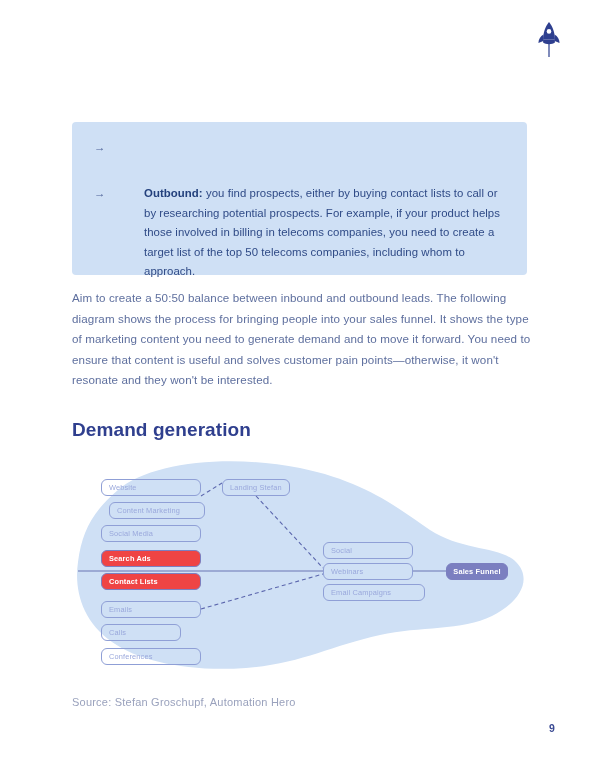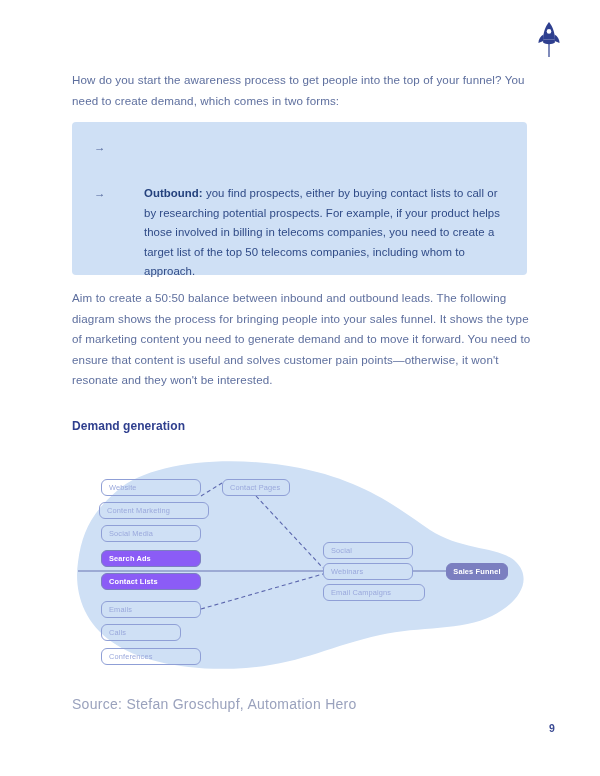--- a/index.html
+++ b/index.html
@@ -39,48 +39,48 @@
     padding-left:4px;box-sizing:border-box;
   }
   .callout-text{
     flex:1 1 auto;color:#2f4a86;font-size:11.4px;line-height:19.6px;letter-spacing:.005em;
   }
   .callout-text .lead{font-weight:bold;color:#23407c;}
 
   
   #section-heading{
     position:absolute;left:72px;top:419px;
-    color:#2f3f8e;font-size:12px;font-weight:bold;letter-spacing:.005em;
+    color:#2f3f8e;font-size:19px;font-weight:bold;letter-spacing:.005em;
   }
 
   
   .diagram{position:absolute;left:0px;top:450px;width:600px;height:240px;}
   .diagram svg{position:absolute;left:0;top:0;}
   .node{
     position:absolute;box-sizing:border-box;
     border:1px solid #8f9fd6;border-radius:6px;
     background:transparent;
     color:#9aa8dc;
     font-size:7.4px;letter-spacing:.02em;
     display:flex;align-items:center;
     padding-left:7px;
     height:17px;
   }
   .node.filled{
-    background:#8b5cf6;border-color:#7b7fc0;color:#ffffff;font-weight:bold;
+    background:#ef4444;border-color:#7b7fc0;color:#ffffff;font-weight:bold;
   }
   .node.accent{
     background:#7b7fc0;border-color:#7b7fc0;color:#ffffff;font-weight:bold;
     justify-content:center;padding-left:0;text-align:center;
   }
 
   
   #source-caption{
     position:absolute;left:72px;top:696px;
-    color:#9aa2bd;font-size:14px;letter-spacing:.02em;
+    color:#9aa2bd;font-size:11px;letter-spacing:.02em;
   }
   #page-number{
     position:absolute;left:549px;top:722px;
     color:#3b4a93;font-size:10.5px;font-weight:bold;
   }
 </style>
 </head>
 <body>
 
 <div class="page">
@@ -89,21 +89,20 @@
     <svg width="32" height="40" viewBox="0 0 32 40" xmlns="http://www.w3.org/2000/svg">
       <path d="M16 2 C20.2 7.2 21.9 13.6 21.9 19.4 L10.1 19.4 C10.1 13.6 11.8 7.2 16 2 Z" fill="#2e3f8f"></path>
       <path d="M10.1 19.4 L21.9 19.4 L21.9 22.6 C20.6 23.6 18.4 24.2 16 24.2 C13.6 24.2 11.4 23.6 10.1 22.6 Z" fill="#2e3f8f"></path>
       <path d="M10.4 14.6 C7.4 16.4 5.6 19.4 5.4 22.9 L10.4 20.9 Z" fill="#2e3f8f"></path>
       <path d="M21.6 14.6 C24.6 16.4 26.4 19.4 26.6 22.9 L21.6 20.9 Z" fill="#2e3f8f"></path>
       <circle cx="16" cy="11.4" r="2.3" fill="#ffffff"></circle>
       <rect x="15.4" y="24" width="1.2" height="13" fill="#2e3f8f"></rect>
     </svg>
   </div>
 
-  <div class="para" id="intro-paragraph">How do you start the awareness process to get people into the top of your funnel? You need to create demand, which comes in two forms:</div>
 
   <div class="callout">
     <div class="callout-list">
 
       <div class="callout-item first">
         <span class="arrow-glyph">→</span>
       </div>
 
       <div class="callout-item second">
         <span class="arrow-glyph">→</span>
@@ -135,21 +134,21 @@
       <line x1="201" y1="46" x2="222" y2="33" stroke="#5b66ad" stroke-width="1.1" stroke-dasharray="4 3"></line>
 
       <line x1="256" y1="46" x2="323" y2="118" stroke="#5b66ad" stroke-width="1.1" stroke-dasharray="4 3"></line>
 
       <line x1="201" y1="159" x2="323" y2="124" stroke="#5b66ad" stroke-width="1.1" stroke-dasharray="4 3"></line>
     </svg>
 
     <div class="node" style="left:101px;top:29px;width:100px;">
         <span>Website</span>
       </div>
-    <div class="node" style="left:99px;top:52px;width:110px;">
+    <div class="node" style="left:109px;top:52px;width:96px;">
         <span>Content Marketing</span>
       </div>
     <div class="node" style="left:101px;top:75px;width:100px;">
         <span>Social Media</span>
       </div>
     <div class="node filled" style="left:101px;top:100px;width:100px;">
         <span>Search Ads</span>
       </div>
     <div class="node filled" style="left:101px;top:123px;width:100px;">
         <span>Contact Lists</span>
@@ -158,21 +157,21 @@
         <span>Emails</span>
       </div>
     <div class="node" style="left:101px;top:174px;width:80px;">
         <span>Calls</span>
       </div>
     <div class="node" style="left:101px;top:198px;width:100px;">
         <span>Conferences</span>
       </div>
 
     <div class="node" style="left:222px;top:29px;width:68px;">
-        <span>Contact Pages</span>
+        <span>Landing Stefan</span>
       </div>
 
     <div class="node" style="left:323px;top:92px;width:90px;">
         <span>Social</span>
       </div>
     <div class="node" style="left:323px;top:113px;width:90px;align-items:center;">
         <span>Webinars</span>
       </div>
     <div class="node" style="left:323px;top:134px;width:102px;">
         <span>Email Campaigns</span>

